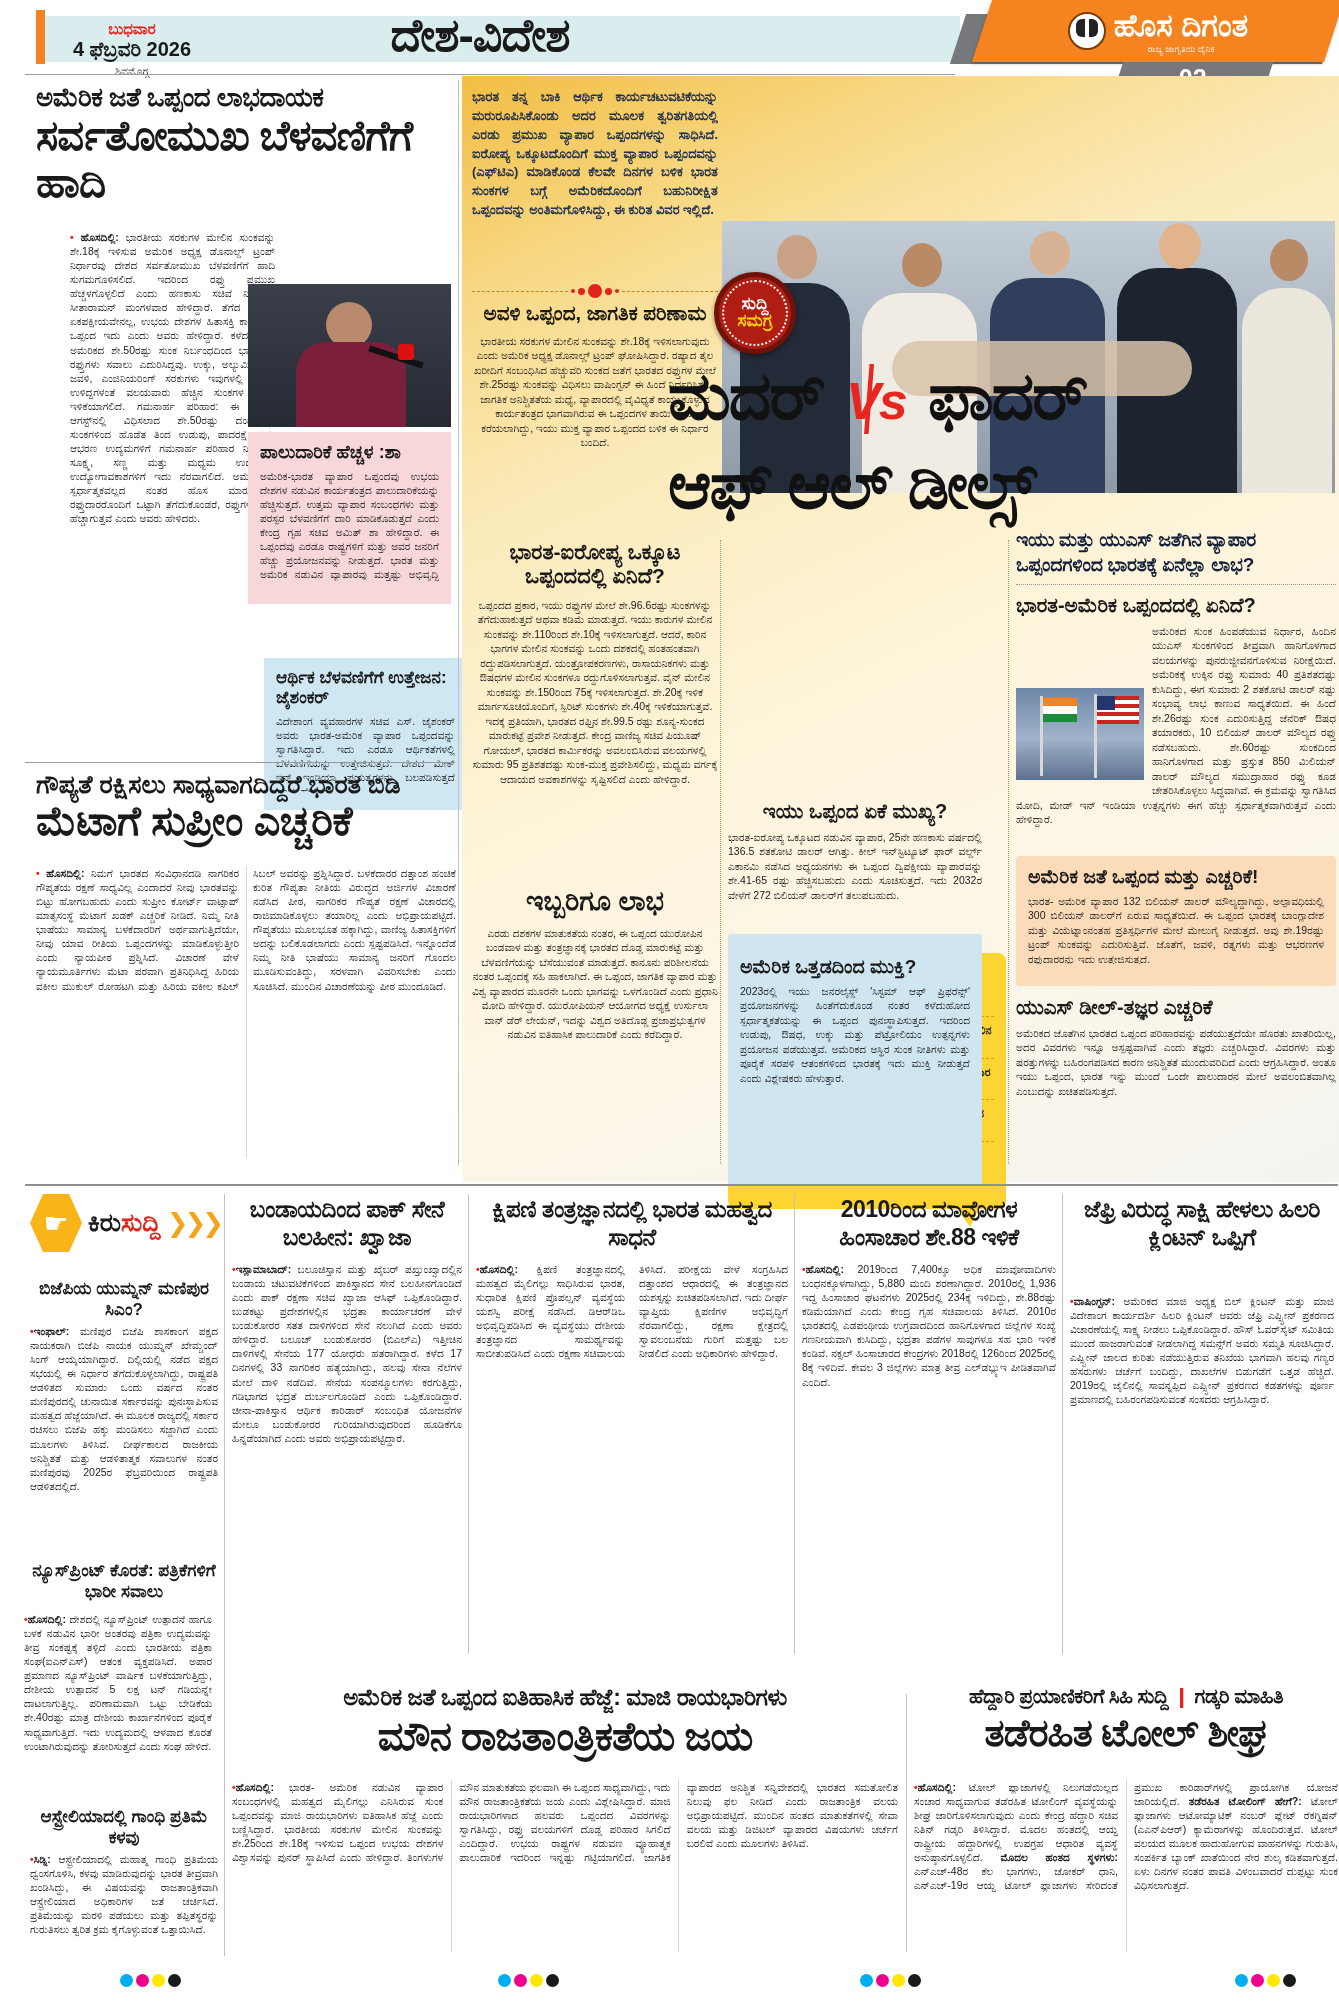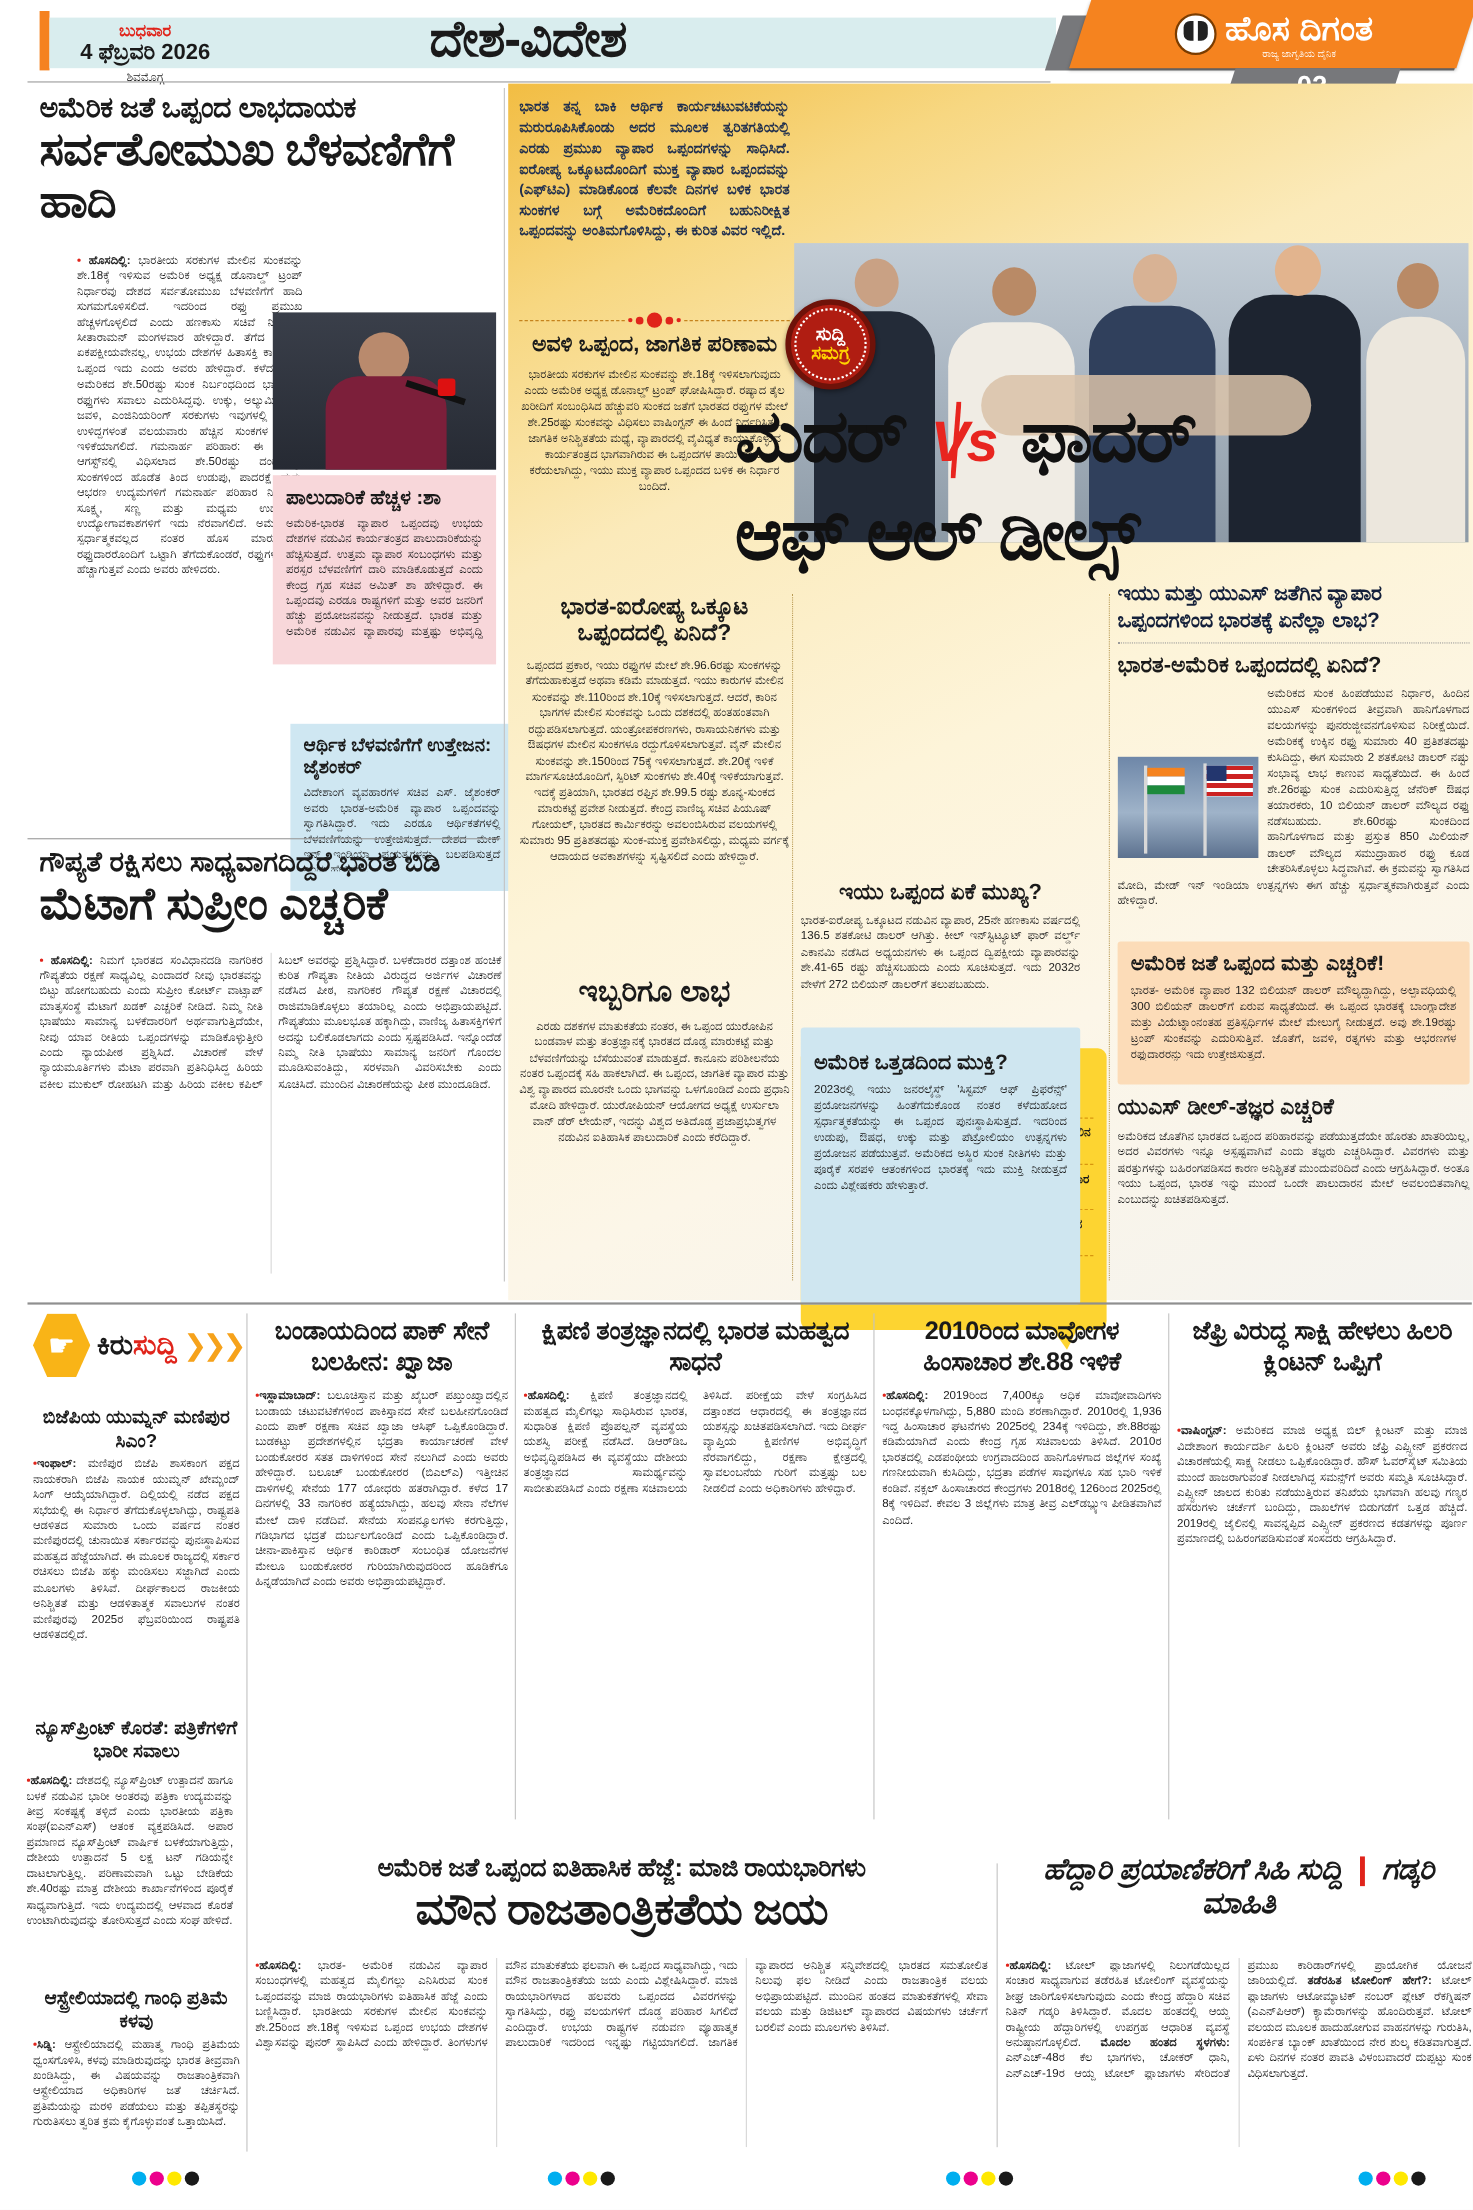--- a/index.html
+++ b/index.html
@@ -312,25 +312,26 @@
 
   <div class="abs botkick cen" style="left:232px;top:1684px;width:666px;">ಅಮೆರಿಕ ಜತೆ ಒಪ್ಪಂದ ಐತಿಹಾಸಿಕ ಹೆಜ್ಜೆ: ಮಾಜಿ ರಾಯಭಾರಿಗಳು</div>
   <div class="abs bothead cen" style="left:232px;top:1714px;width:666px;">ಮೌನ ರಾಜತಾಂತ್ರಿಕತೆಯ ಜಯ</div>
   <div class="abs small just cols3" style="left:232px;top:1780px;width:666px;height:172px;overflow:hidden;">
     <span class="dot">•</span><span class="dateline">ಹೊಸದಿಲ್ಲಿ:</span>
     <span>ಭಾರತ- ಅಮೆರಿಕ ನಡುವಿನ ವ್ಯಾಪಾರ ಸಂಬಂಧಗಳಲ್ಲಿ ಮಹತ್ವದ ಮೈಲಿಗಲ್ಲು ಎನಿಸಿರುವ ಸುಂಕ ಒಪ್ಪಂದವನ್ನು ಮಾಜಿ ರಾಯಭಾರಿಗಳು ಐತಿಹಾಸಿಕ ಹೆಜ್ಜೆ ಎಂದು ಬಣ್ಣಿಸಿದ್ದಾರೆ. ಭಾರತೀಯ ಸರಕುಗಳ ಮೇಲಿನ ಸುಂಕವನ್ನು ಶೇ.25ರಿಂದ ಶೇ.18ಕ್ಕೆ ಇಳಿಸುವ ಒಪ್ಪಂದ ಉಭಯ ದೇಶಗಳ ವಿಶ್ವಾಸವನ್ನು ಪುನರ್ ಸ್ಥಾಪಿಸಿದೆ ಎಂದು ಹೇಳಿದ್ದಾರೆ. ತಿಂಗಳುಗಳ ಮೌನ ಮಾತುಕತೆಯ ಫಲವಾಗಿ ಈ ಒಪ್ಪಂದ ಸಾಧ್ಯವಾಗಿದ್ದು, ಇದು ಮೌನ ರಾಜತಾಂತ್ರಿಕತೆಯ ಜಯ ಎಂದು ವಿಶ್ಲೇಷಿಸಿದ್ದಾರೆ. ಮಾಜಿ ರಾಯಭಾರಿಗಳಾದ ಹಲವರು ಒಪ್ಪಂದದ ವಿವರಗಳನ್ನು ಸ್ವಾಗತಿಸಿದ್ದು, ರಫ್ತು ವಲಯಗಳಿಗೆ ದೊಡ್ಡ ಪರಿಹಾರ ಸಿಗಲಿದೆ ಎಂದಿದ್ದಾರೆ. ಉಭಯ ರಾಷ್ಟ್ರಗಳ ನಡುವಣ ವ್ಯೂಹಾತ್ಮಕ ಪಾಲುದಾರಿಕೆ ಇದರಿಂದ ಇನ್ನಷ್ಟು ಗಟ್ಟಿಯಾಗಲಿದೆ. ಜಾಗತಿಕ ವ್ಯಾಪಾರದ ಅನಿಶ್ಚಿತ ಸನ್ನಿವೇಶದಲ್ಲಿ ಭಾರತದ ಸಮತೋಲಿತ ನಿಲುವು ಫಲ ನೀಡಿದೆ ಎಂದು ರಾಜತಾಂತ್ರಿಕ ವಲಯ ಅಭಿಪ್ರಾಯಪಟ್ಟಿದೆ. ಮುಂದಿನ ಹಂತದ ಮಾತುಕತೆಗಳಲ್ಲಿ ಸೇವಾ ವಲಯ ಮತ್ತು ಡಿಜಿಟಲ್ ವ್ಯಾಪಾರದ ವಿಷಯಗಳು ಚರ್ಚೆಗೆ ಬರಲಿವೆ ಎಂದು ಮೂಲಗಳು ತಿಳಿಸಿವೆ.</span>
   </div>
 
   <div class="abs vrule" style="left:906px;top:1694px;height:258px;"></div>
 
-  <div class="abs botkick cen" style="left:914px;top:1684px;width:424px;font-size:27px;font-style:italic;">
+  <div class="abs botkick cen" style="left:914px;top:1684px;width:424px;font-size:20px;">
     <span>ಹೆದ್ದಾರಿ ಪ್ರಯಾಣಿಕರಿಗೆ ಸಿಹಿ ಸುದ್ದಿ</span>
     <span class="sep">❙</span>
     <span>ಗಡ್ಕರಿ ಮಾಹಿತಿ</span>
   </div>
+  <div class="abs bothead cen" style="left:914px;top:1712px;width:424px;font-size:38px;">ತಡೆರಹಿತ ಟೋಲ್ ಶೀಘ್ರ</div>
   <div class="abs small just cols2" style="left:914px;top:1780px;width:424px;height:172px;overflow:hidden;">
     <span class="dot">•</span><span class="dateline">ಹೊಸದಿಲ್ಲಿ:</span>
     <span>ಟೋಲ್ ಪ್ಲಾಜಾಗಳಲ್ಲಿ ನಿಲುಗಡೆಯಿಲ್ಲದ ಸಂಚಾರ ಸಾಧ್ಯವಾಗುವ ತಡೆರಹಿತ ಟೋಲಿಂಗ್ ವ್ಯವಸ್ಥೆಯನ್ನು ಶೀಘ್ರ ಜಾರಿಗೊಳಿಸಲಾಗುವುದು ಎಂದು ಕೇಂದ್ರ ಹೆದ್ದಾರಿ ಸಚಿವ ನಿತಿನ್ ಗಡ್ಕರಿ ತಿಳಿಸಿದ್ದಾರೆ. ಮೊದಲ ಹಂತದಲ್ಲಿ ಆಯ್ದ ರಾಷ್ಟ್ರೀಯ ಹೆದ್ದಾರಿಗಳಲ್ಲಿ ಉಪಗ್ರಹ ಆಧಾರಿತ ವ್ಯವಸ್ಥೆ ಅನುಷ್ಠಾನಗೊಳ್ಳಲಿದೆ.</span>
     <span class="b">ಮೊದಲ ಹಂತದ ಸ್ಥಳಗಳು:</span>
     <span>ಎನ್ಎಚ್-48ರ ಕೆಲ ಭಾಗಗಳು, ಚೋಕರ್ ಧಾನಿ, ಎನ್ಎಚ್-19ರ ಆಯ್ದ ಟೋಲ್ ಪ್ಲಾಜಾಗಳು ಸೇರಿದಂತೆ ಪ್ರಮುಖ ಕಾರಿಡಾರ್‌ಗಳಲ್ಲಿ ಪ್ರಾಯೋಗಿಕ ಯೋಜನೆ ಜಾರಿಯಲ್ಲಿದೆ.</span>
     <span class="b">ತಡೆರಹಿತ ಟೋಲಿಂಗ್ ಹೇಗೆ?:</span>
     <span>ಟೋಲ್ ಪ್ಲಾಜಾಗಳು ಆಟೋಮ್ಯಾಟಿಕ್ ನಂಬರ್ ಪ್ಲೇಟ್ ರೆಕಗ್ನಿಷನ್ (ಎಎನ್‌ಪಿಆರ್) ಕ್ಯಾಮೆರಾಗಳನ್ನು ಹೊಂದಿರುತ್ತವೆ. ಟೋಲ್ ವಲಯದ ಮೂಲಕ ಹಾದುಹೋಗುವ ವಾಹನಗಳನ್ನು ಗುರುತಿಸಿ, ಸಂಪರ್ಕಿತ ಬ್ಯಾಂಕ್ ಖಾತೆಯಿಂದ ನೇರ ಶುಲ್ಕ ಕಡಿತವಾಗುತ್ತದೆ. ಏಳು ದಿನಗಳ ನಂತರ ಪಾವತಿ ವಿಳಂಬವಾದರೆ ದುಪ್ಪಟ್ಟು ಸುಂಕ ವಿಧಿಸಲಾಗುತ್ತದೆ.</span>
   </div>
 
   <div class="abs cmyk" style="left:120px;top:1974px;">

